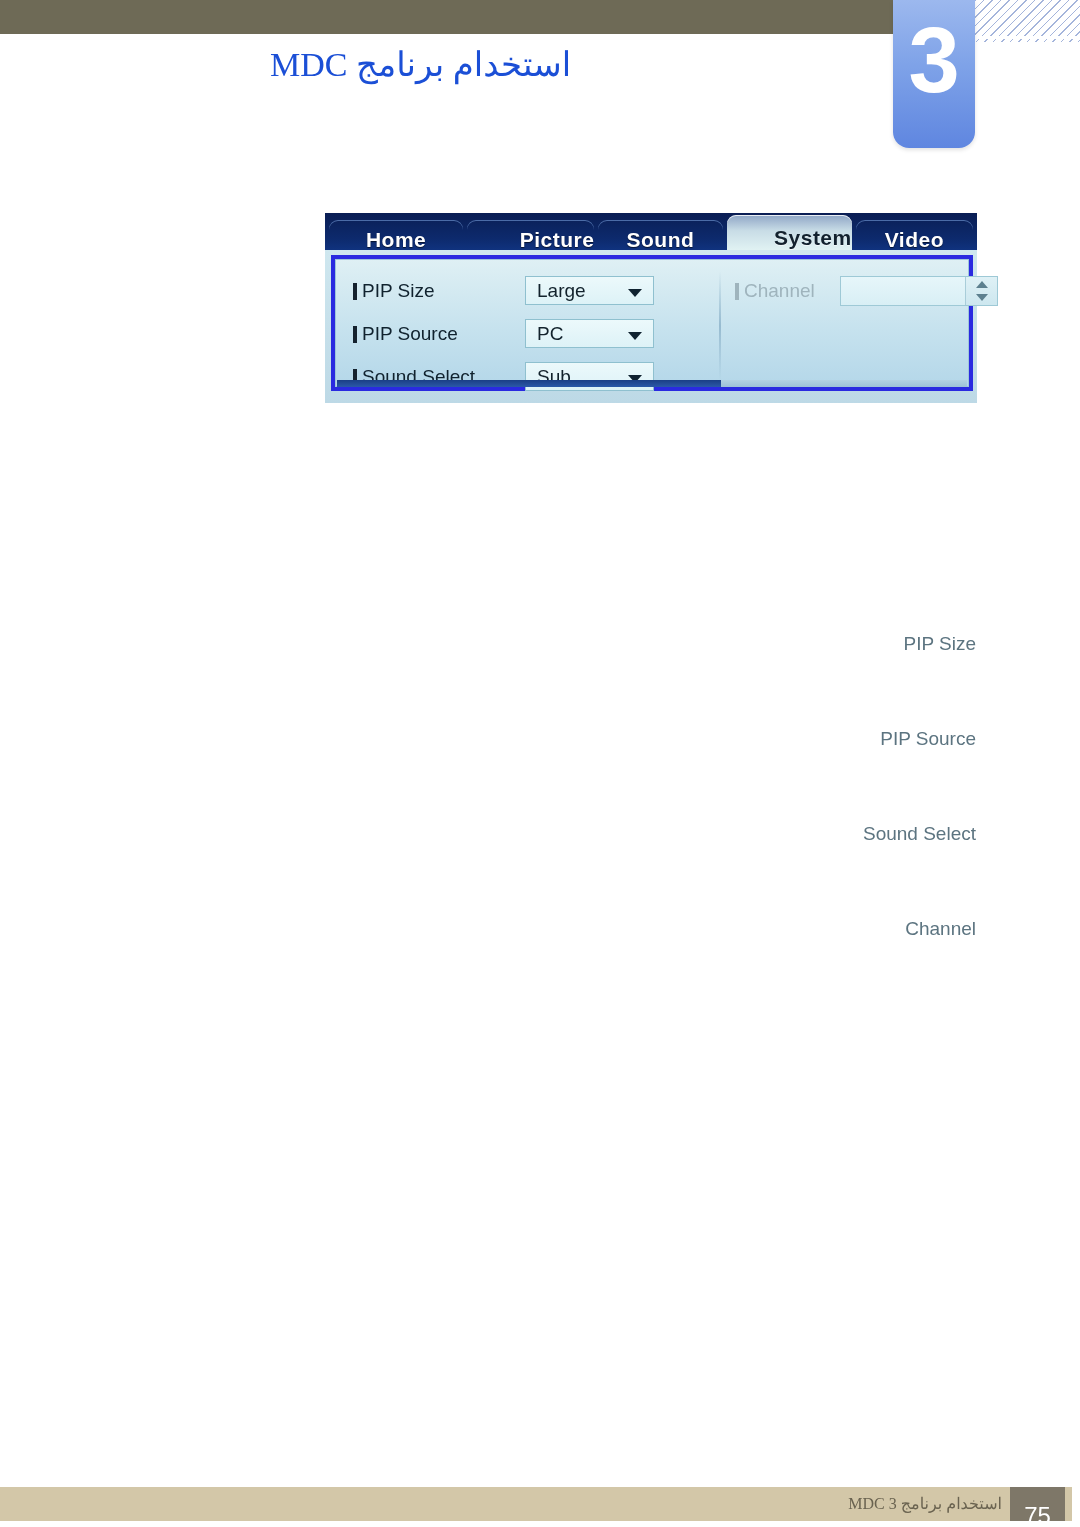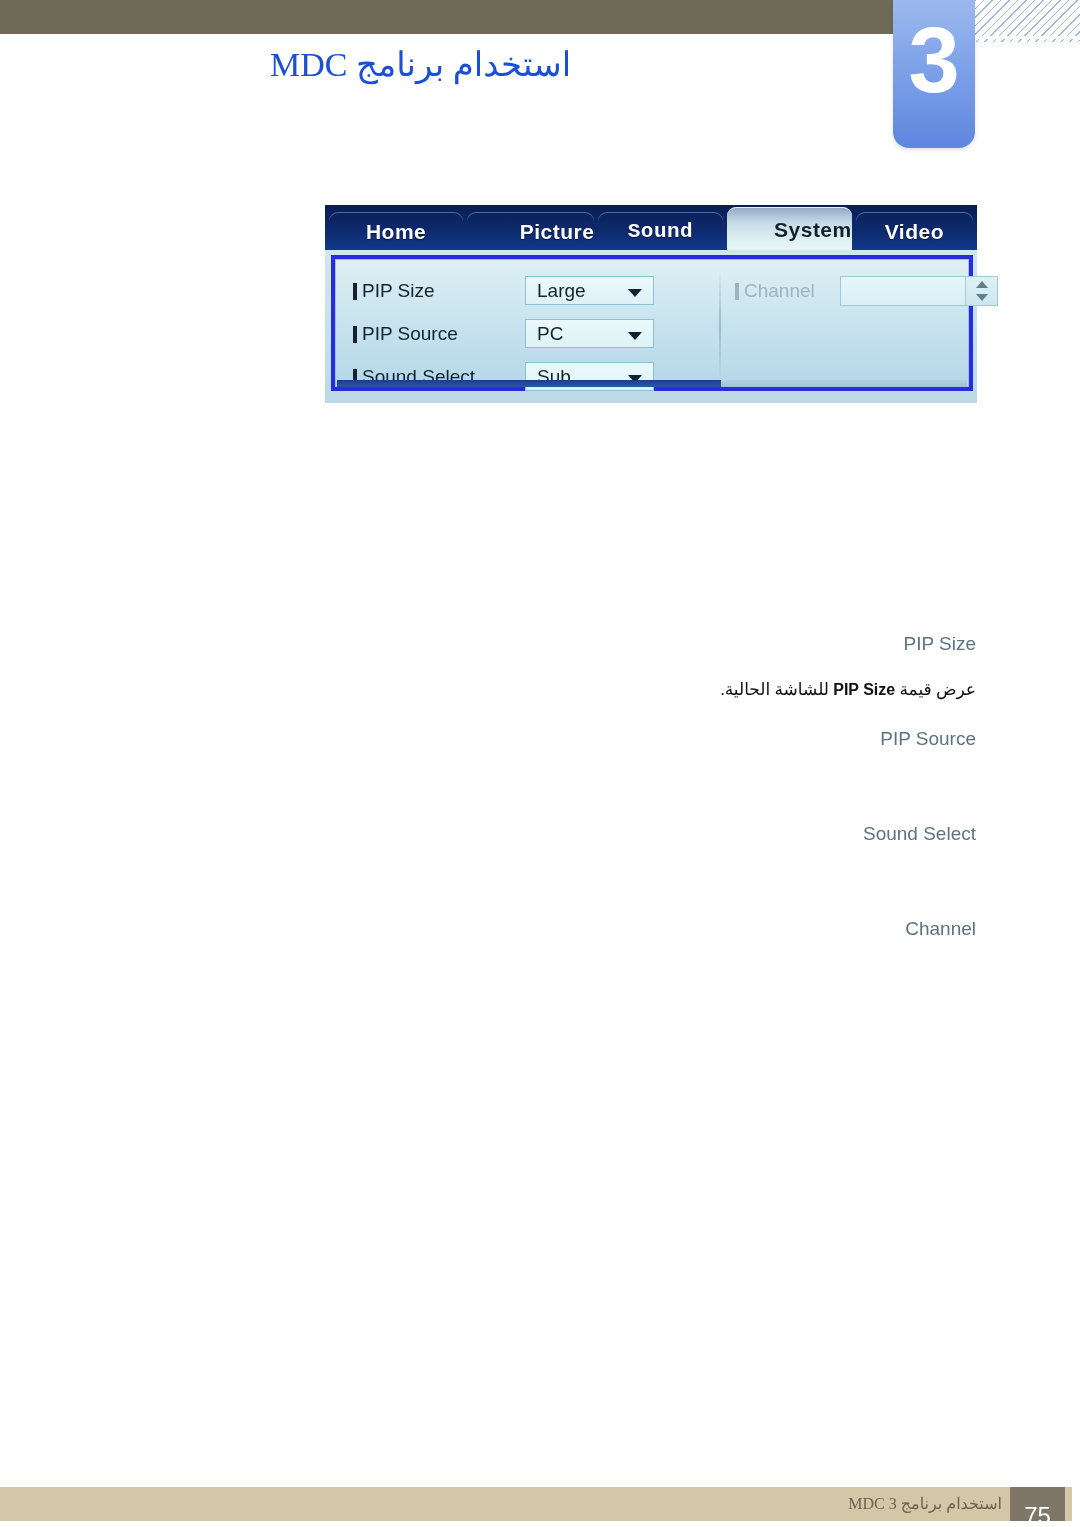--- a/index.html
+++ b/index.html
@@ -179,21 +179,21 @@
   .mdc-shot {
     position: absolute;
     left: 325px;
     top: 205px;
     width: 652px;
     height: 198px;
   }
   .mdc-tabbar {
     position: absolute;
     left: 0;
-    top: 0;
+    top: 8px;
     width: 652px;
     height: 47px;
     background: linear-gradient(180deg, #0a1e54 0%, #0d2a6d 55%, #123a8e 100%);
     direction: ltr;
     display: flex;
     align-items: flex-end;
     padding-left: 4px;
     box-sizing: border-box;
   }
   .mdc-tab {
@@ -208,21 +208,21 @@
     font-weight: 700;
     line-height: 40px;
     text-align: center;
     font-family: "Liberation Sans", "DejaVu Sans", sans-serif;
     text-shadow: 0 1px 1px rgba(0,0,0,0.6);
     box-shadow: inset 0 1px 0 rgba(130,170,230,0.55);
     letter-spacing: 0.5px;
   }
   .mdc-tab.w-home    { width: 135px; }
   .mdc-tab.w-picture { width: 128px; text-align: right; }
-  .mdc-tab.w-sound   { width: 125px; font-family: Liberation Mono, monospace; }
+  .mdc-tab.w-sound   { width: 125px; }
   .mdc-tab.w-system  { width: 126px; }
   .mdc-tab.w-tool    { width: 118px; }
   .mdc-tab.selected {
     background: linear-gradient(180deg, #8fa6c6 0%, #c8dce6 35%, #dff1f2 75%, #eaf7f6 100%);
     color: #12212e;
     text-shadow: 0 1px 0 rgba(255,255,255,0.6);
     box-shadow: inset 0 1px 0 rgba(255,255,255,0.8);
     height: 45px;
     line-height: 45px;
     text-align: right;
@@ -523,23 +523,20 @@
 
       <div class="mdc-panel-bottomstrip"></div>
       <div class="mdc-panel-bottomstrip2"></div>
     </div>
   </div>
 
 </div>
 
 <div class="desc-block" style="top:633px;">
   <div class="desc-heading">PIP Size</div>
-  <div class="desc-text">
-    عرض قيمة <b>PIP Size</b> للشاشة الحالية.
-  </div>
 </div>
 
 <div class="desc-block" style="top:728px;">
   <div class="desc-heading">PIP Source</div>
 </div>
 
 <div class="desc-block" style="top:823px;">
   <div class="desc-heading">Sound Select</div>
 </div>
 

